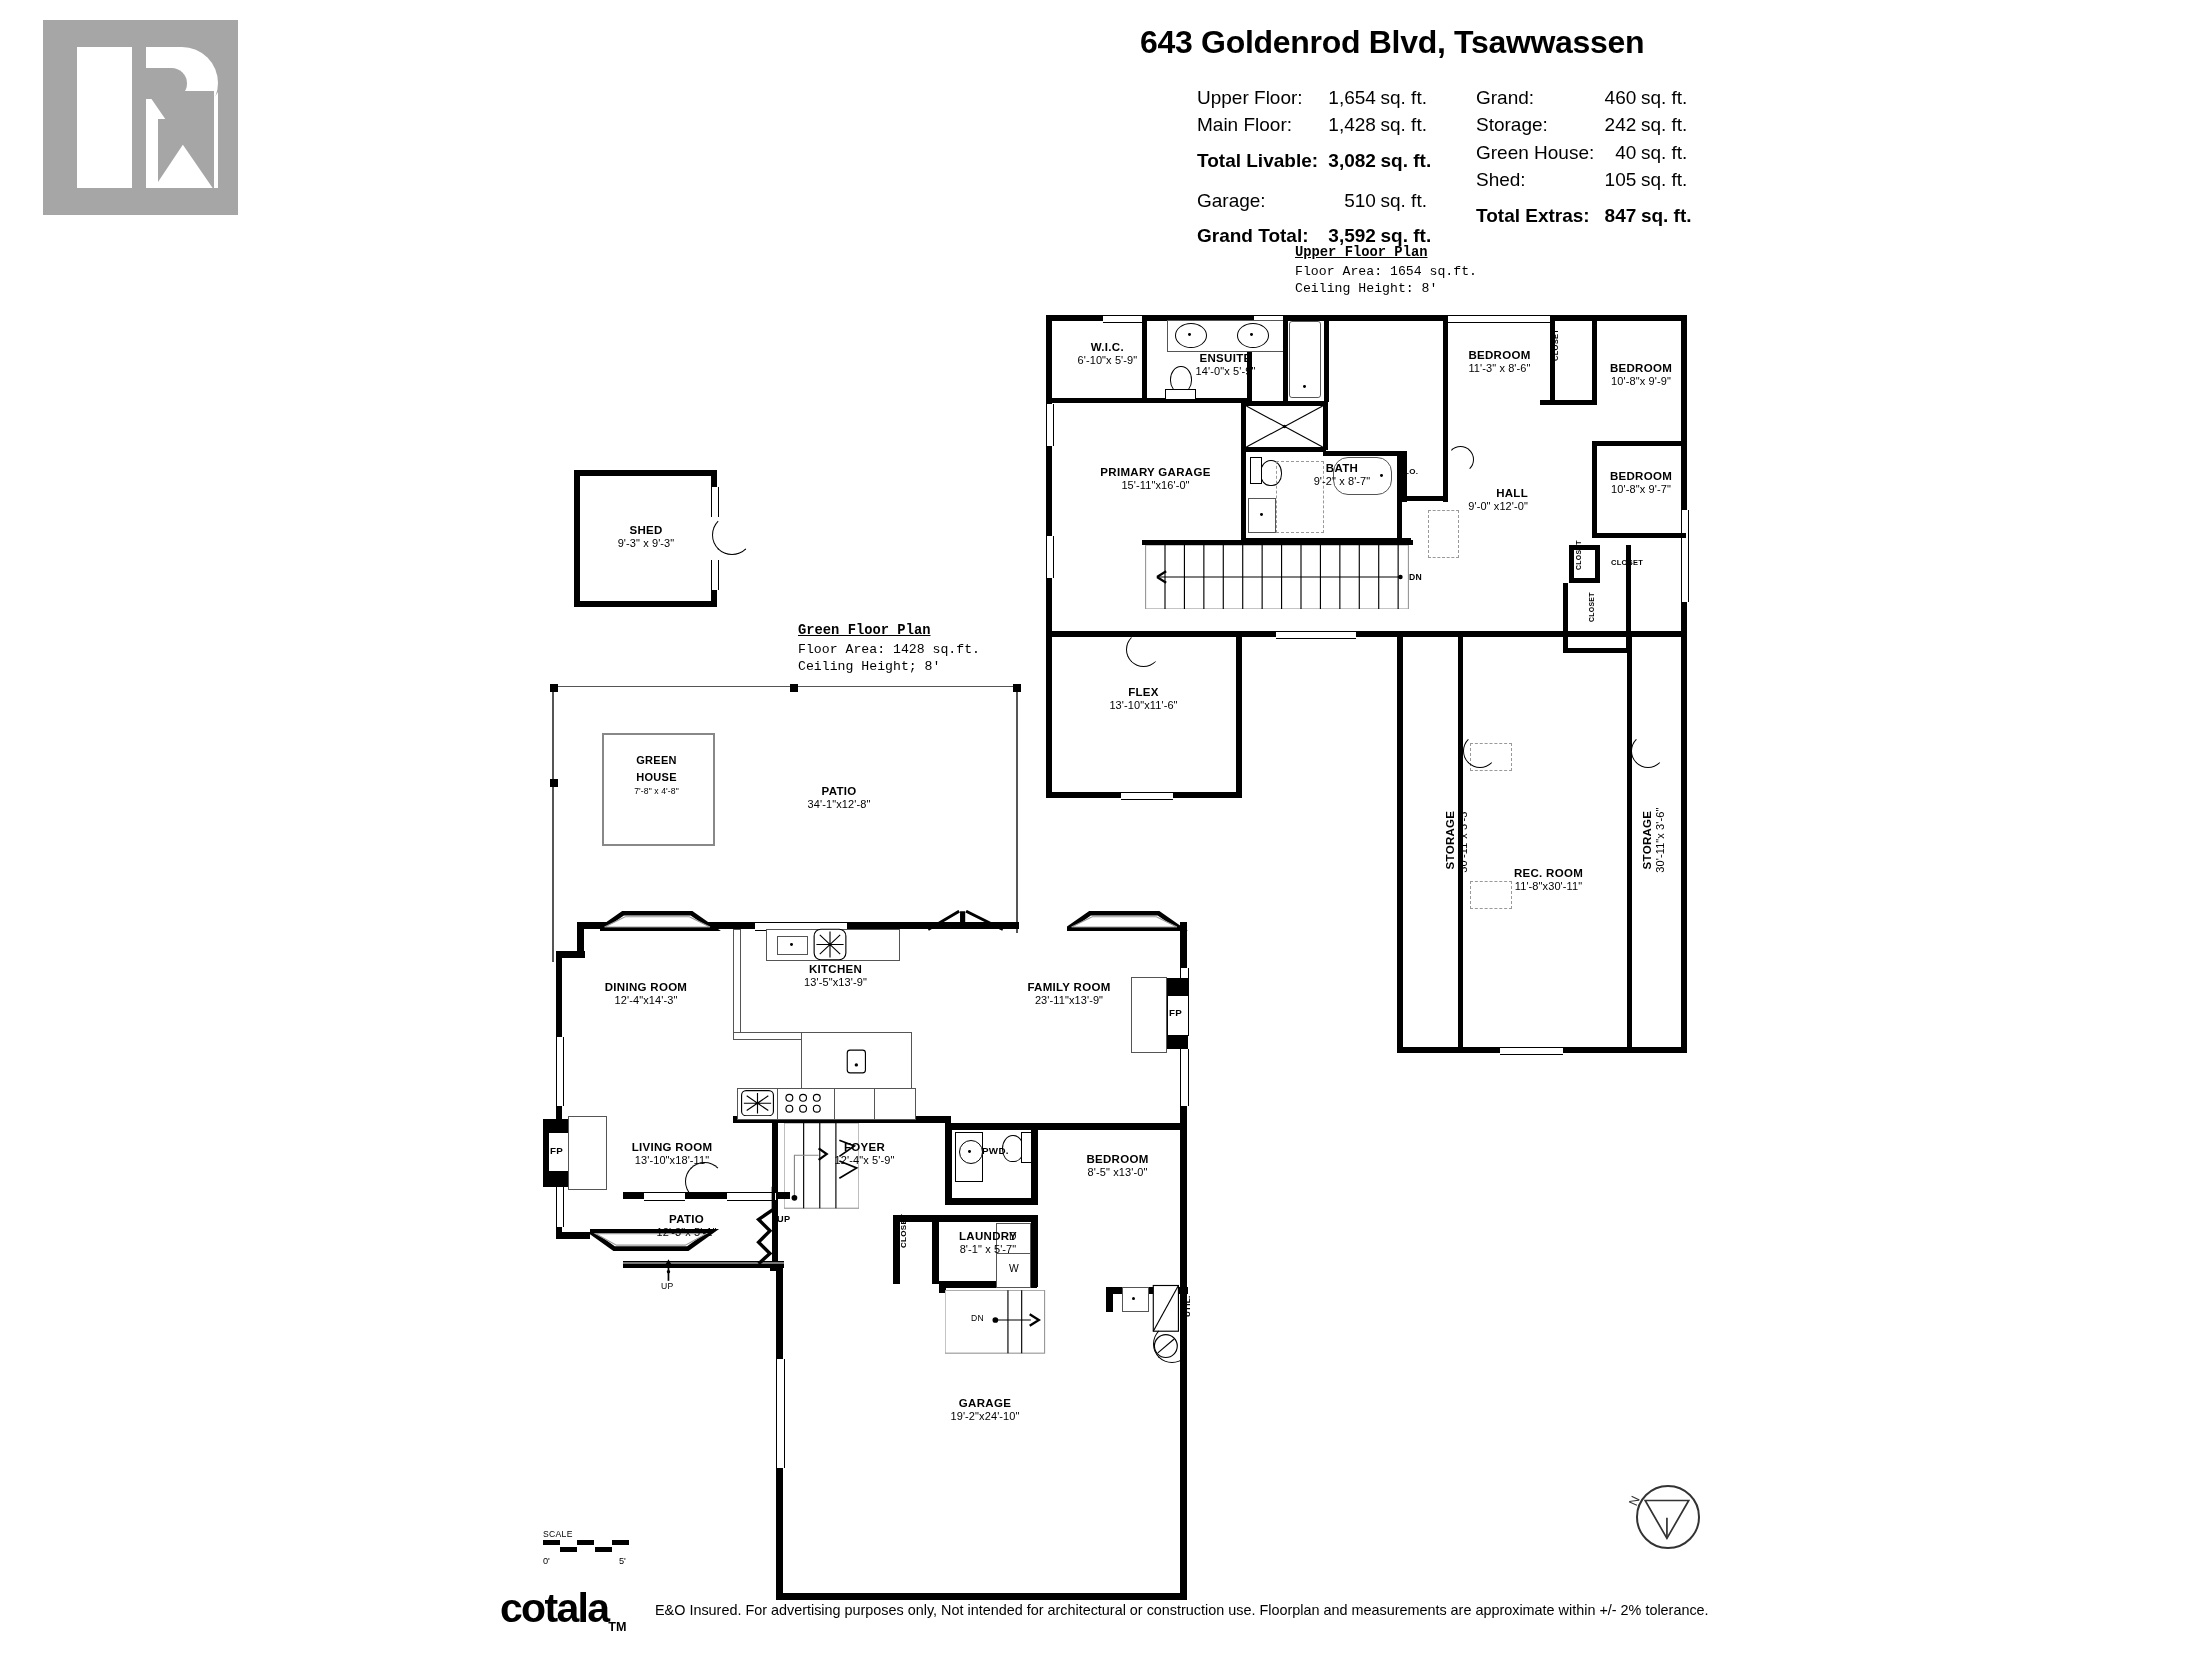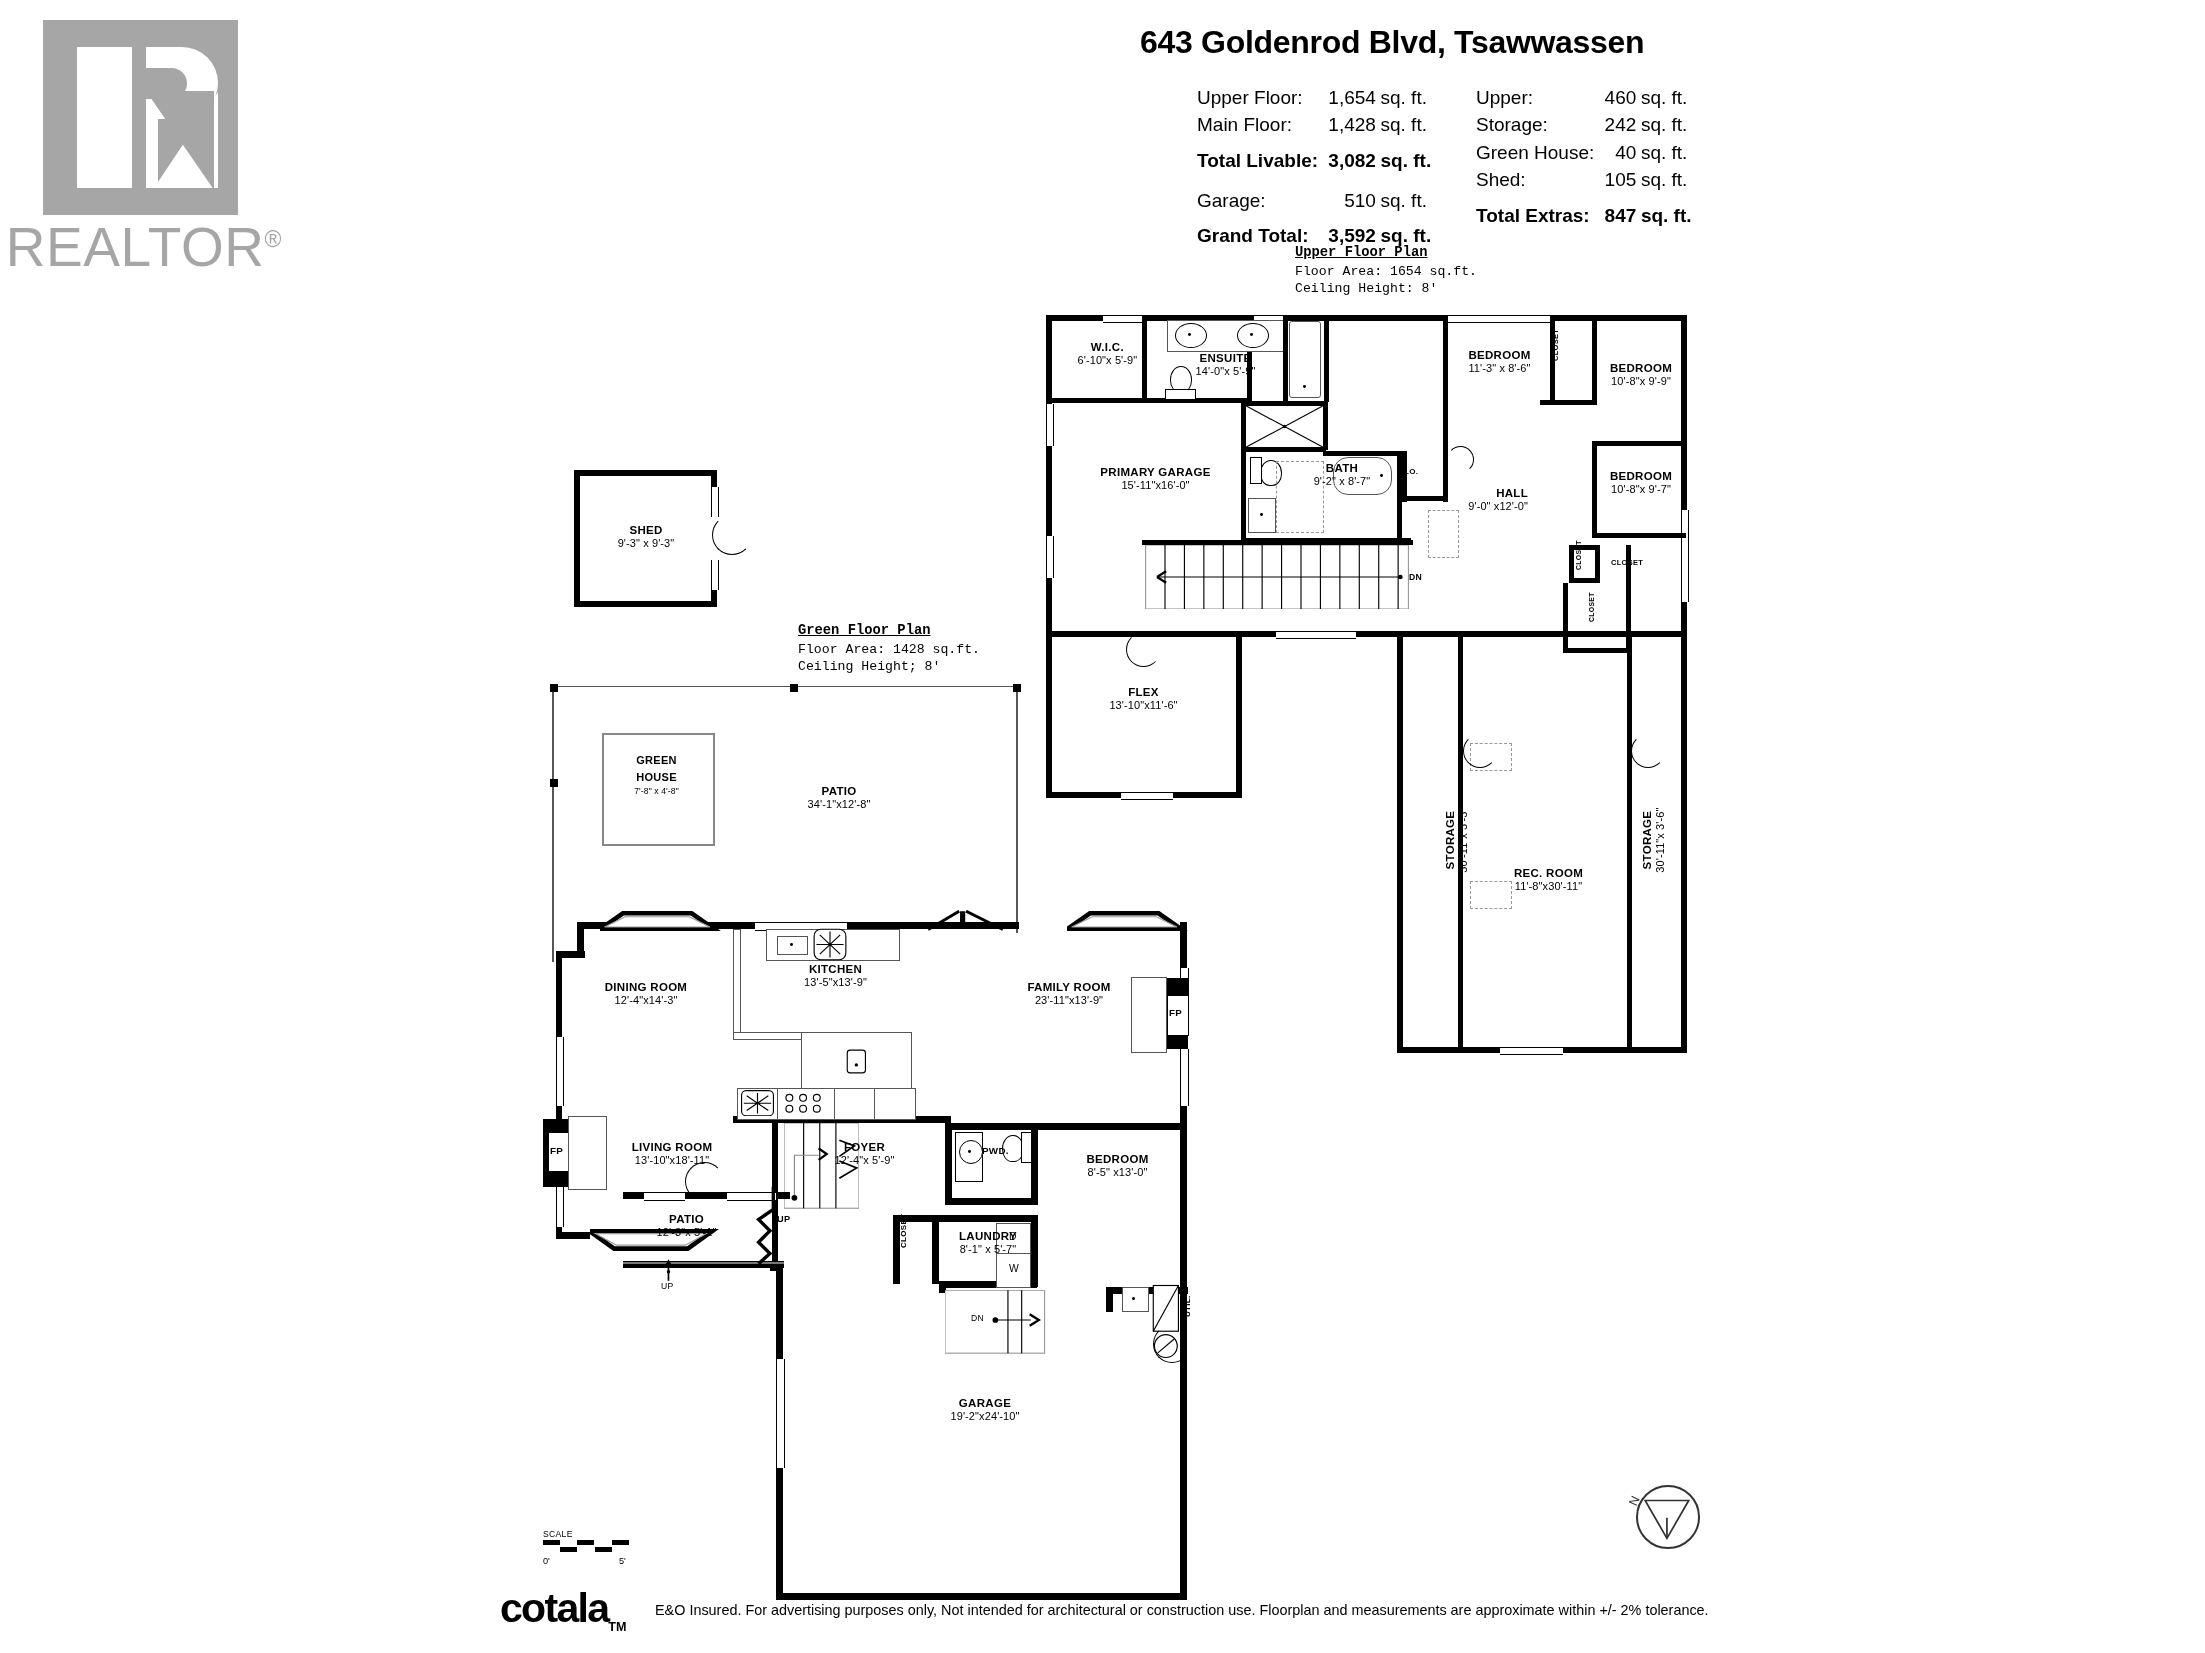--- a/index.html
+++ b/index.html
@@ -84,21 +84,20 @@
 <body>
 
 <div class="abs" id="realtor-logo">
   <div class="rl-box"></div>
   <div class="rl-bar"></div>
   <div class="rl-rstem"></div>
   <div class="rl-bowl"></div>
   <div class="rl-bowl-in"></div>
   <div class="rl-leg"></div>
   <div class="rl-leg2"></div>
-  <div class="rl-word"><span>REALTOR</span><span class="rl-reg">®</span></div>
 </div>
 
 <div class="abs" id="title">643 Goldenrod Blvd, Tsawwassen</div>
 
 <div class="areaTbl" id="area-left">
   <table>
     <tbody>
         <tr>
           <td class="lbl">Upper Floor:</td>
           <td class="val">1,654</td>
@@ -125,21 +124,21 @@
           <td class="unit">sq. ft.</td>
         </tr>
   </tbody>
     </table>
 </div>
 
 <div class="areaTbl" id="area-right">
   <table>
     <tbody>
         <tr>
-          <td class="lbl">Upper:</td>
+          <td class="lbl">Grand:</td>
           <td class="val">460</td>
           <td class="unit">sq. ft.</td>
         </tr>
     <tr>
           <td class="lbl">Storage:</td>
           <td class="val">242</td>
           <td class="unit">sq. ft.</td>
         </tr>
     <tr>
           <td class="lbl">Green House:</td>

